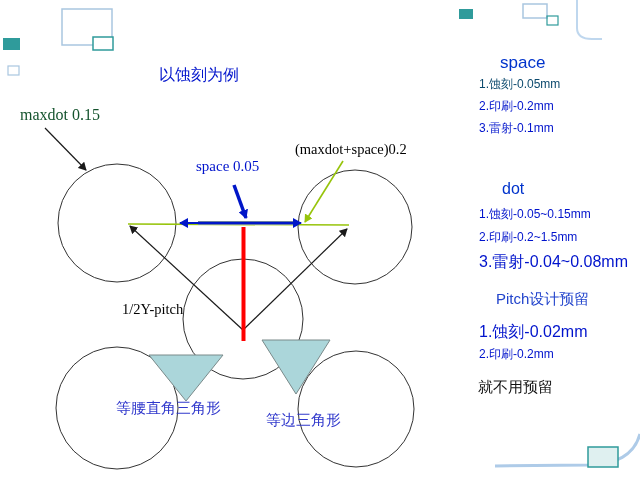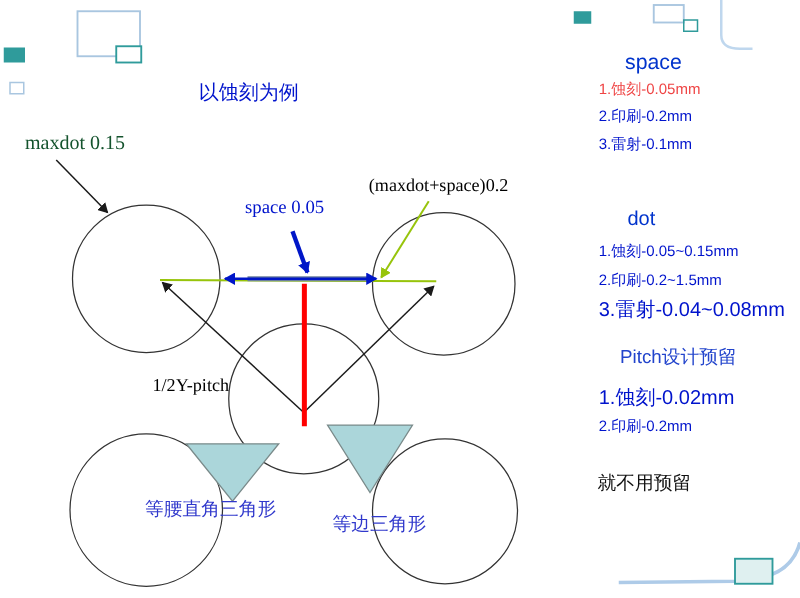--- a/index.html
+++ b/index.html
@@ -3,21 +3,21 @@
 <meta charset="utf-8">
 <title>Dot pitch design slide</title>
 <style>
   html,body{margin:0;padding:0;background:#fff;}
   .slide{
     position:relative;width:640px;height:478px;background:#ffffff;
     overflow:hidden;font-family:"Liberation Serif",serif;
   }
   .layer{position:absolute;left:0;top:0;}
   .t{position:absolute;white-space:nowrap;line-height:1.15;}
-  .sans{font-family:"Liberation Sans",sans-serif;}
+  .sans{font-family:"Liberation Sans",sans-serif;margin-top:13px;}
 </style>
 </head>
 <body>
 
 <div class="slide">
 
   <svg class="layer" width="640" height="478" viewBox="0 0 640 478">
     <defs>
       <marker id="mk-black" viewBox="0 0 10 10" refX="8" refY="5" markerWidth="9" markerHeight="9" orient="auto-start-reverse" markerUnits="userSpaceOnUse">
         <path d="M0,0 L9,5 L0,10 z" fill="#1a1a1a"></path>
@@ -71,21 +71,21 @@
 
   <div class="t" style="left:159px;top:66px;font-size:16px;color:#0013CC;">以蚀刻为例</div>
   <div class="t" style="left:20px;top:106px;font-size:16px;color:#14532d;">maxdot 0.15</div>
   <div class="t" style="left:196px;top:158px;font-size:15px;color:#0013CC;">space 0.05</div>
   <div class="t" style="left:295px;top:141px;font-size:14.5px;color:#000000;">(maxdot+space)0.2</div>
   <div class="t" style="left:122px;top:301px;font-size:14.5px;color:#000000;">1/2Y-pitch</div>
   <div class="t" style="left:116px;top:400px;font-size:15px;color:#3038CC;">等腰直角三角形</div>
   <div class="t" style="left:266px;top:412px;font-size:15px;color:#3038CC;">等边三角形</div>
 
   <div class="t sans" style="left:500px;top:40px;font-size:17px;color:#0033CC;">space</div>
-  <div class="t sans" style="left:479px;top:65px;font-size:12px;color:#ef4444;">1.蚀刻-0.05mm</div>
+  <div class="t sans" style="left:479px;top:65px;font-size:12px;color:#0c4a6e;">1.蚀刻-0.05mm</div>
   <div class="t sans" style="left:479px;top:87px;font-size:12px;color:#0013CC;">2.印刷-0.2mm</div>
   <div class="t sans" style="left:479px;top:109px;font-size:12px;color:#0013CC;">3.雷射-0.1mm</div>
 
   <div class="t sans" style="left:502px;top:167px;font-size:16px;color:#0033CC;">dot</div>
   <div class="t sans" style="left:479px;top:195px;font-size:12px;color:#0013CC;">1.蚀刻-0.05~0.15mm</div>
   <div class="t sans" style="left:479px;top:218px;font-size:12px;color:#0013CC;">2.印刷-0.2~1.5mm</div>
   <div class="t sans" style="left:479px;top:240px;font-size:16px;color:#0013CC;">3.雷射-0.04~0.08mm</div>
 
   <div class="t sans" style="left:496px;top:277px;font-size:15px;color:#2244CC;">Pitch设计预留</div>
   <div class="t sans" style="left:479px;top:310px;font-size:16px;color:#0013CC;">1.蚀刻-0.02mm</div>

